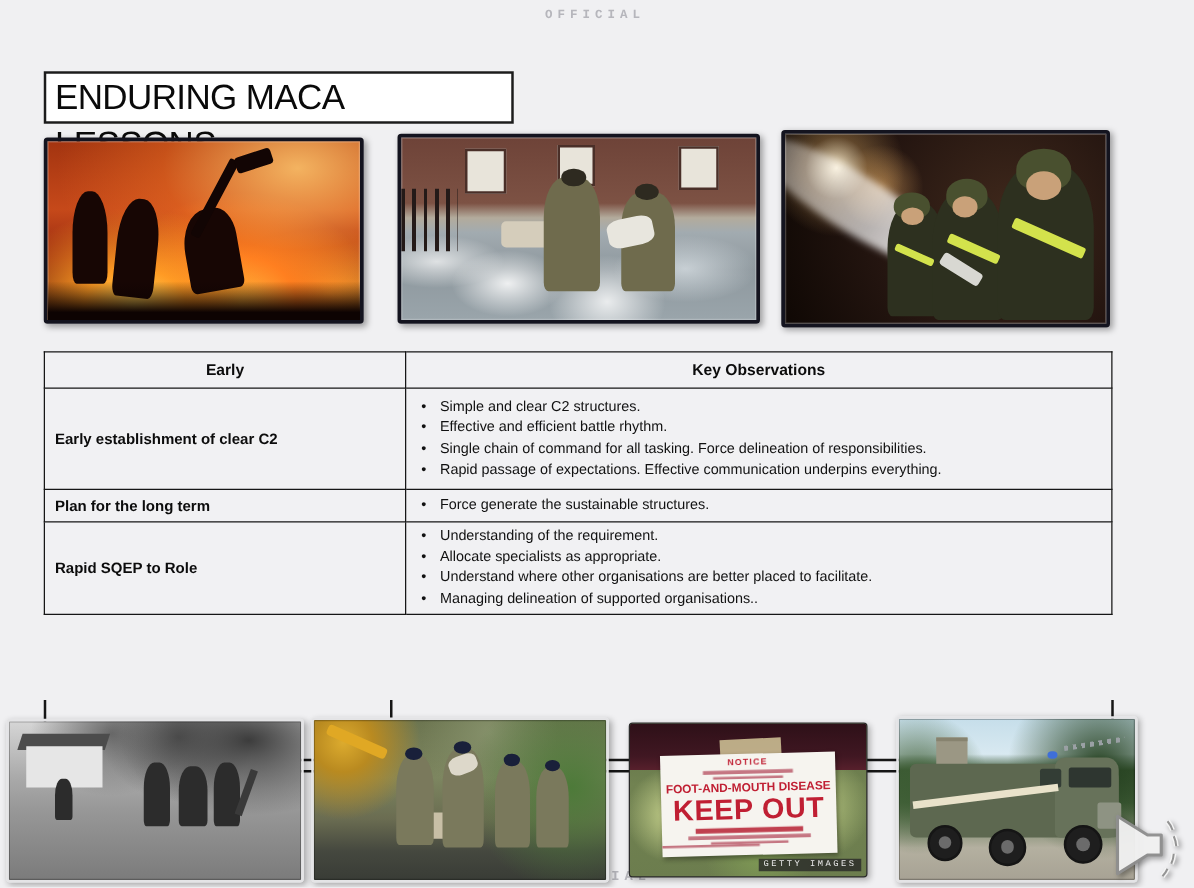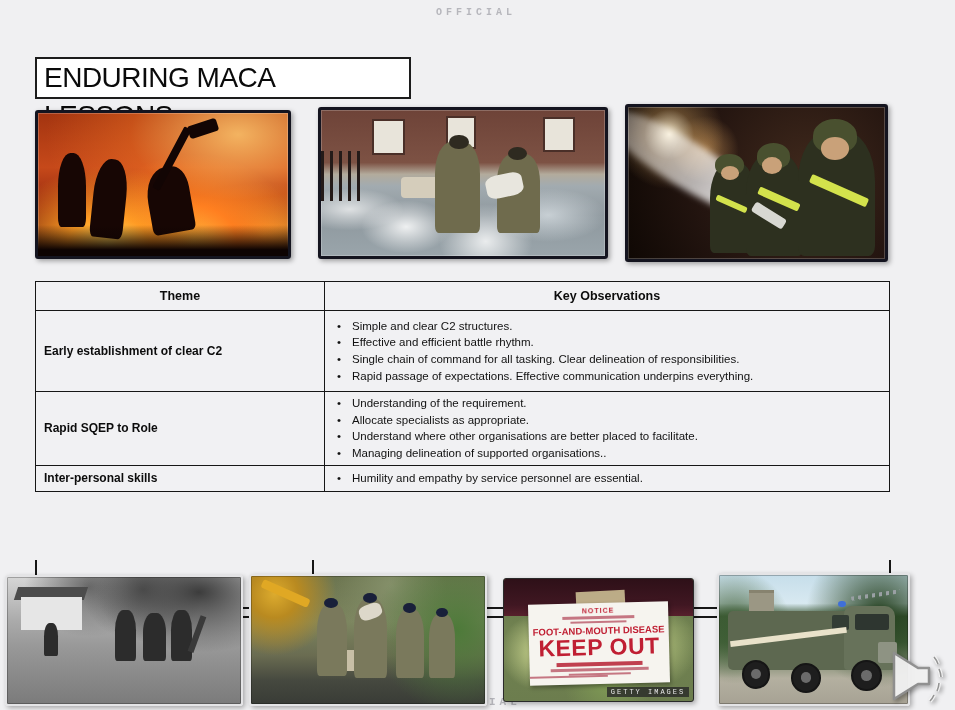--- a/index.html
+++ b/index.html
@@ -229,47 +229,47 @@
     <span class="d face fc1"></span>
     <span class="d vis v3"></span>
     <span class="d vis v2"></span>
     <span class="d vis v1"></span>
     <span class="d nozzle"></span>
   </div>
 
   <table class="obs-table">
     <thead>
       <tr>
-        <th class="col-theme">Theme</th>
+        <th class="col-theme">Early</th>
         <th>Key Observations</th>
       </tr>
     </thead>
     <tbody>
       <tr class="hr1">
         <td class="theme">Early establishment of clear C2</td>
         <td class="obs-cell">
           <div class="obs">Simple and clear C2 structures.</div>
           <div class="obs">Effective and efficient battle rhythm.</div>
-          <div class="obs">Single chain of command for all tasking. Clear delineation of responsibilities.</div>
+          <div class="obs">Single chain of command for all tasking. Force delineation of responsibilities.</div>
           <div class="obs">Rapid passage of expectations.  Effective communication underpins everything.</div>
+        </td>
+      </tr>
+      <tr class="hr2">
+        <td class="theme">Plan for the long term</td>
+        <td class="obs-cell">
+          <div class="obs">Force generate the sustainable structures.</div>
         </td>
       </tr>
       <tr class="hr3">
         <td class="theme">Rapid SQEP to Role</td>
         <td class="obs-cell">
           <div class="obs">Understanding of the requirement.</div>
           <div class="obs">Allocate specialists as appropriate.</div>
           <div class="obs">Understand where other organisations are better placed to facilitate.</div>
           <div class="obs">Managing delineation of supported organisations..</div>
-        </td>
-      </tr>
-      <tr class="hr4">
-        <td class="theme">Inter-personal skills</td>
-        <td class="obs-cell">
-          <div class="obs">Humility and empathy by service personnel are essential.</div>
         </td>
       </tr>
     </tbody>
   </table>
 
   <span class="ext vL"></span>
   <span class="ext vM"></span>
   <span class="ext vR"></span>
   <span class="ext h1"></span>
   <span class="ext h2"></span>

